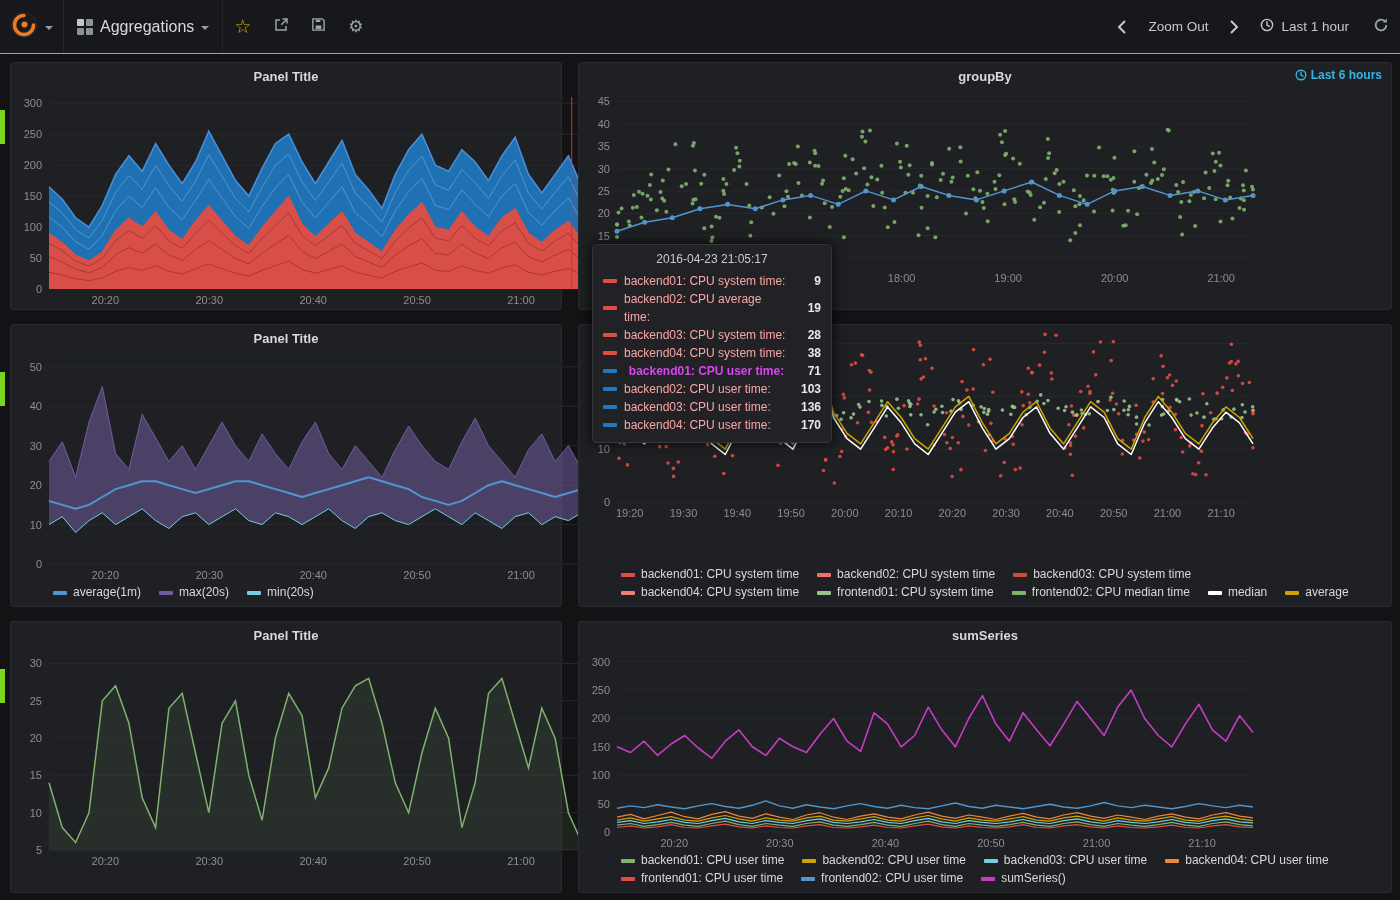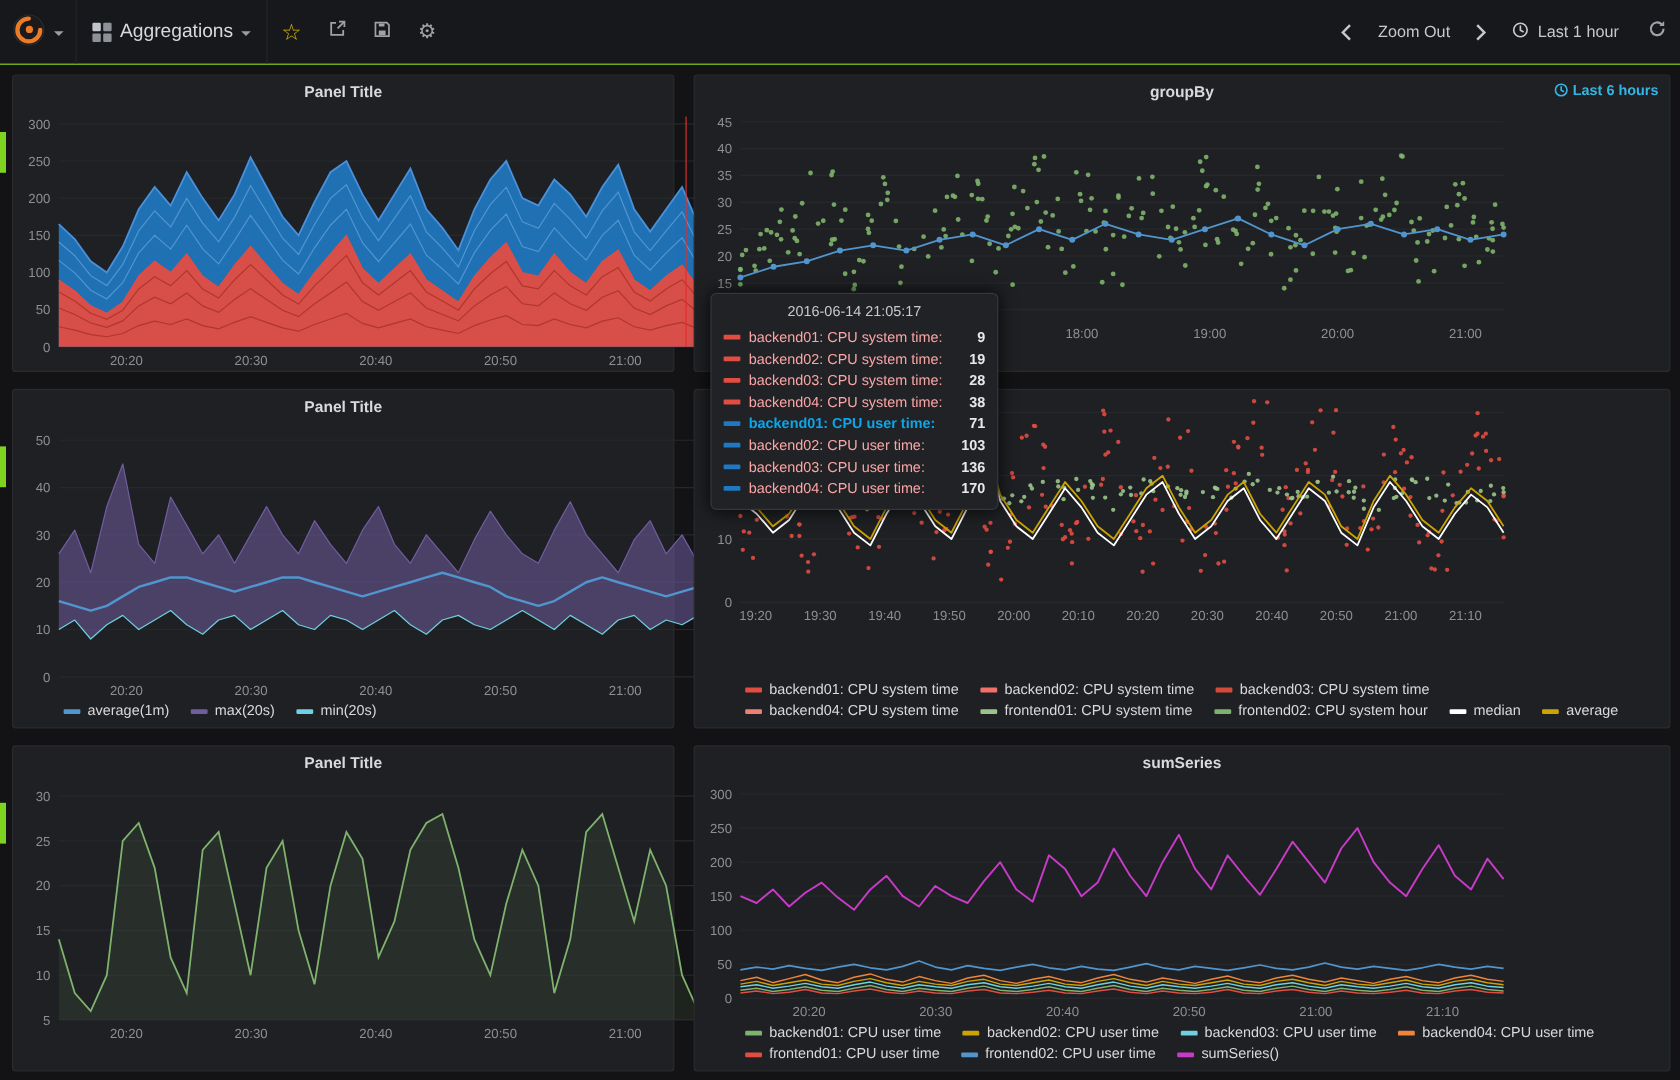--- a/index.html
+++ b/index.html
@@ -64,21 +64,21 @@
     position:absolute; left:592px; top:244px; width:240px; z-index:30;
     background:#202226; border:1px solid #35373c; border-radius:5px;
     padding:7px 10px 8px 10px; box-shadow:0 0 14px rgba(0,0,0,.8);
     font-size:12px;
   }
   .tt-date { text-align:center; color:#c8c9ca; margin-bottom:6px; }
   .tt-row { display:flex; align-items:center; line-height:18px; }
   .tt-ic { flex:0 0 14px; height:4px; border-radius:1px; margin-right:7px; }
   .tt-lbl { flex:1 1 auto; color:#fca5a5; }
   .tt-val { flex:0 0 32px; text-align:right; font-weight:700; color:#e8e8e8; }
-  .tt-row.bold .tt-lbl { font-weight:700; color:#0ea5e9; }
+  .tt-row.bold .tt-lbl { font-weight:700; color:#d946ef;text-align:center; }
 </style>
 </head>
 <body>
 
 <nav>
   <div class="nav-left">
     <div class="nav-btn logo-btn">
       <span>
         <svg width="28" height="28" viewBox="0 0 28 28">
           <circle cx="14" cy="14" r="12.5" fill="#1b1b1d" stroke="#2c2c2e"></circle>
@@ -989,21 +989,21 @@
           <span class="legend-item">
             <span class="sw" style="background: rgb(239, 127, 117);"></span>
             <span>backend04: CPU system time</span>
           </span>
           <span class="legend-item">
             <span class="sw" style="background: rgb(154, 196, 138);"></span>
             <span>frontend01: CPU system time</span>
           </span>
           <span class="legend-item">
             <span class="sw" style="background: rgb(126, 178, 109);"></span>
-            <span>frontend02: CPU system hour</span>
+            <span>frontend02: CPU median time</span>
           </span>
           <span class="legend-item">
             <span class="sw" style="background: rgb(255, 255, 255);"></span>
             <span>median</span>
           </span>
           <span class="legend-item">
             <span class="sw" style="background: rgb(204, 163, 0);"></span>
             <span>average</span>
           </span>
         </div>
@@ -1106,30 +1106,30 @@
             <span class="sw" style="background: rgb(199, 59, 199);"></span>
             <span>sumSeries()</span>
           </span>
         </div>
     </section>
   </div>
 
 </div>
 
 <div class="tooltip" id="graph-tooltip">
-  <div class="tt-date">2016-06-14 21:05:17</div>
+  <div class="tt-date">2016-04-23 21:05:17</div>
   <div id="tt-rows">
       <div class="tt-row">
         <span class="tt-ic" style="background: rgb(226, 77, 66);"></span>
         <span class="tt-lbl">backend01: CPU system time:</span>
         <span class="tt-val">9</span>
       </div>
       <div class="tt-row">
         <span class="tt-ic" style="background: rgb(226, 77, 66);"></span>
-        <span class="tt-lbl">backend02: CPU system time:</span>
+        <span class="tt-lbl">backend02: CPU average time:</span>
         <span class="tt-val">19</span>
       </div>
       <div class="tt-row">
         <span class="tt-ic" style="background: rgb(226, 77, 66);"></span>
         <span class="tt-lbl">backend03: CPU system time:</span>
         <span class="tt-val">28</span>
       </div>
       <div class="tt-row">
         <span class="tt-ic" style="background: rgb(226, 77, 66);"></span>
         <span class="tt-lbl">backend04: CPU system time:</span>

